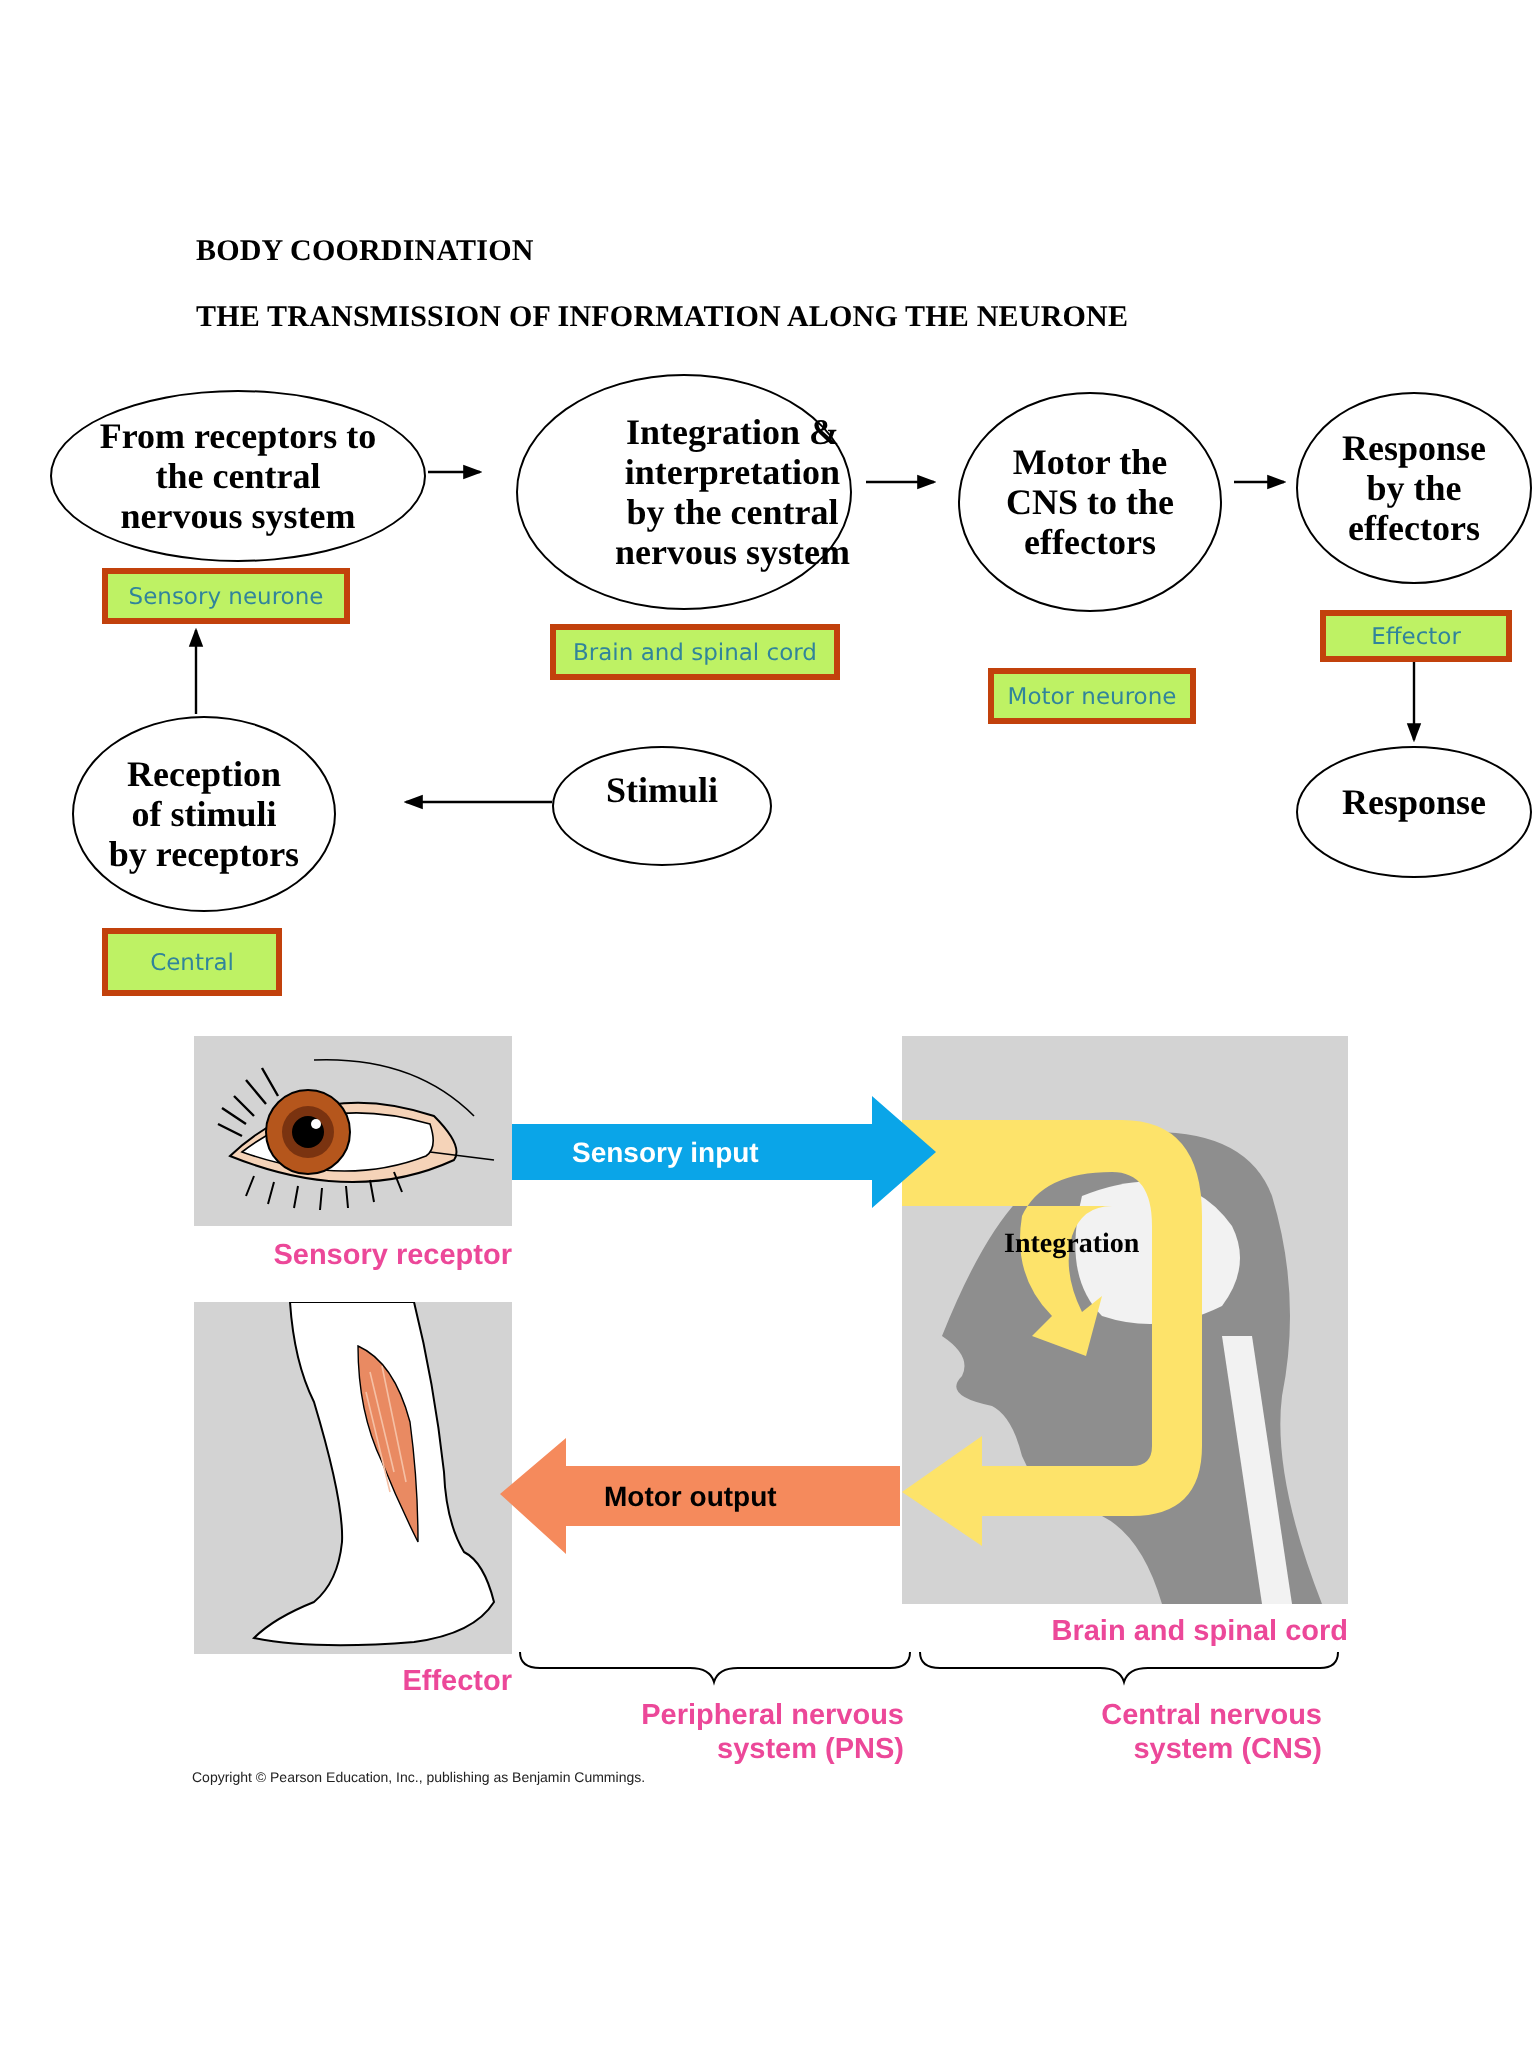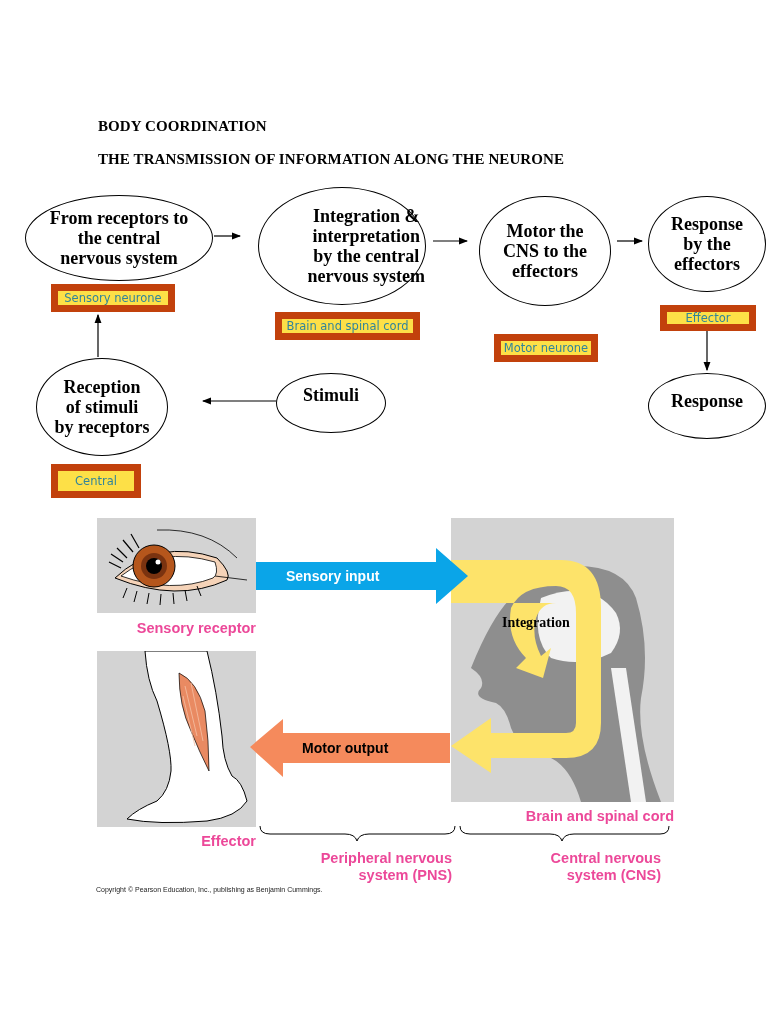--- a/index.html
+++ b/index.html
@@ -2,21 +2,21 @@
 <html><head>
 <meta charset="utf-8">
 <style>
   html, body { margin: 0; padding: 0; background: #ffffff; }
   body { width: 768px; height: 1024px; position: relative; overflow: hidden; font-family: "Liberation Serif", serif; color: #000; }
   .heading { position: absolute; left: 98px; font-weight: bold; font-size: 15px; font-family: "Liberation Serif", serif; letter-spacing: 0.1px; margin-top: 28px; }
   #h1 { top: 90px; }
   #h2 { top: 123px; }
   .oval { position: absolute; border: 1px solid #000; border-radius: 50%; background: #fff; display: flex; align-items: center; justify-content: center; text-align: center; font-weight: bold; font-size: 18px; line-height: 20px; box-sizing: border-box; }
   .oval span { white-space: pre-line; display: block; }
-  .lbl { position: absolute; border: 7px solid #c2410c; background: #fde047; color: #31849b; font-family: "DejaVu Sans", sans-serif; font-size: 11.5px; display: flex; align-items: center; justify-content: center; box-sizing: border-box; }
+  .lbl { position: absolute; border: 3px solid #c2410c; background: #bef264; color: #31849b; font-family: "DejaVu Sans", sans-serif; font-size: 11.5px; display: flex; align-items: center; justify-content: center; box-sizing: border-box; }
   svg.arrows { position: absolute; left: 0; top: 0; }
   .panel { position: absolute; background: #d3d3d3; }
   .cap { position: absolute; font-family: "Liberation Sans", sans-serif; font-weight: bold; font-size: 14.5px; text-align: right; color: #ec4899; white-space: pre-line; line-height: 17px; }
   .arrowtxt { position: absolute; font-family: "Liberation Sans", sans-serif; font-weight: bold; font-size: 14px; }
   .copyright { position: absolute; left: 96px; top: 886px; font-family: "Liberation Sans", sans-serif; font-size: 7px; color: #222; }
 </style>
 </head>
 <body>
 
 <div class="heading" id="h1">BODY COORDINATION</div>

